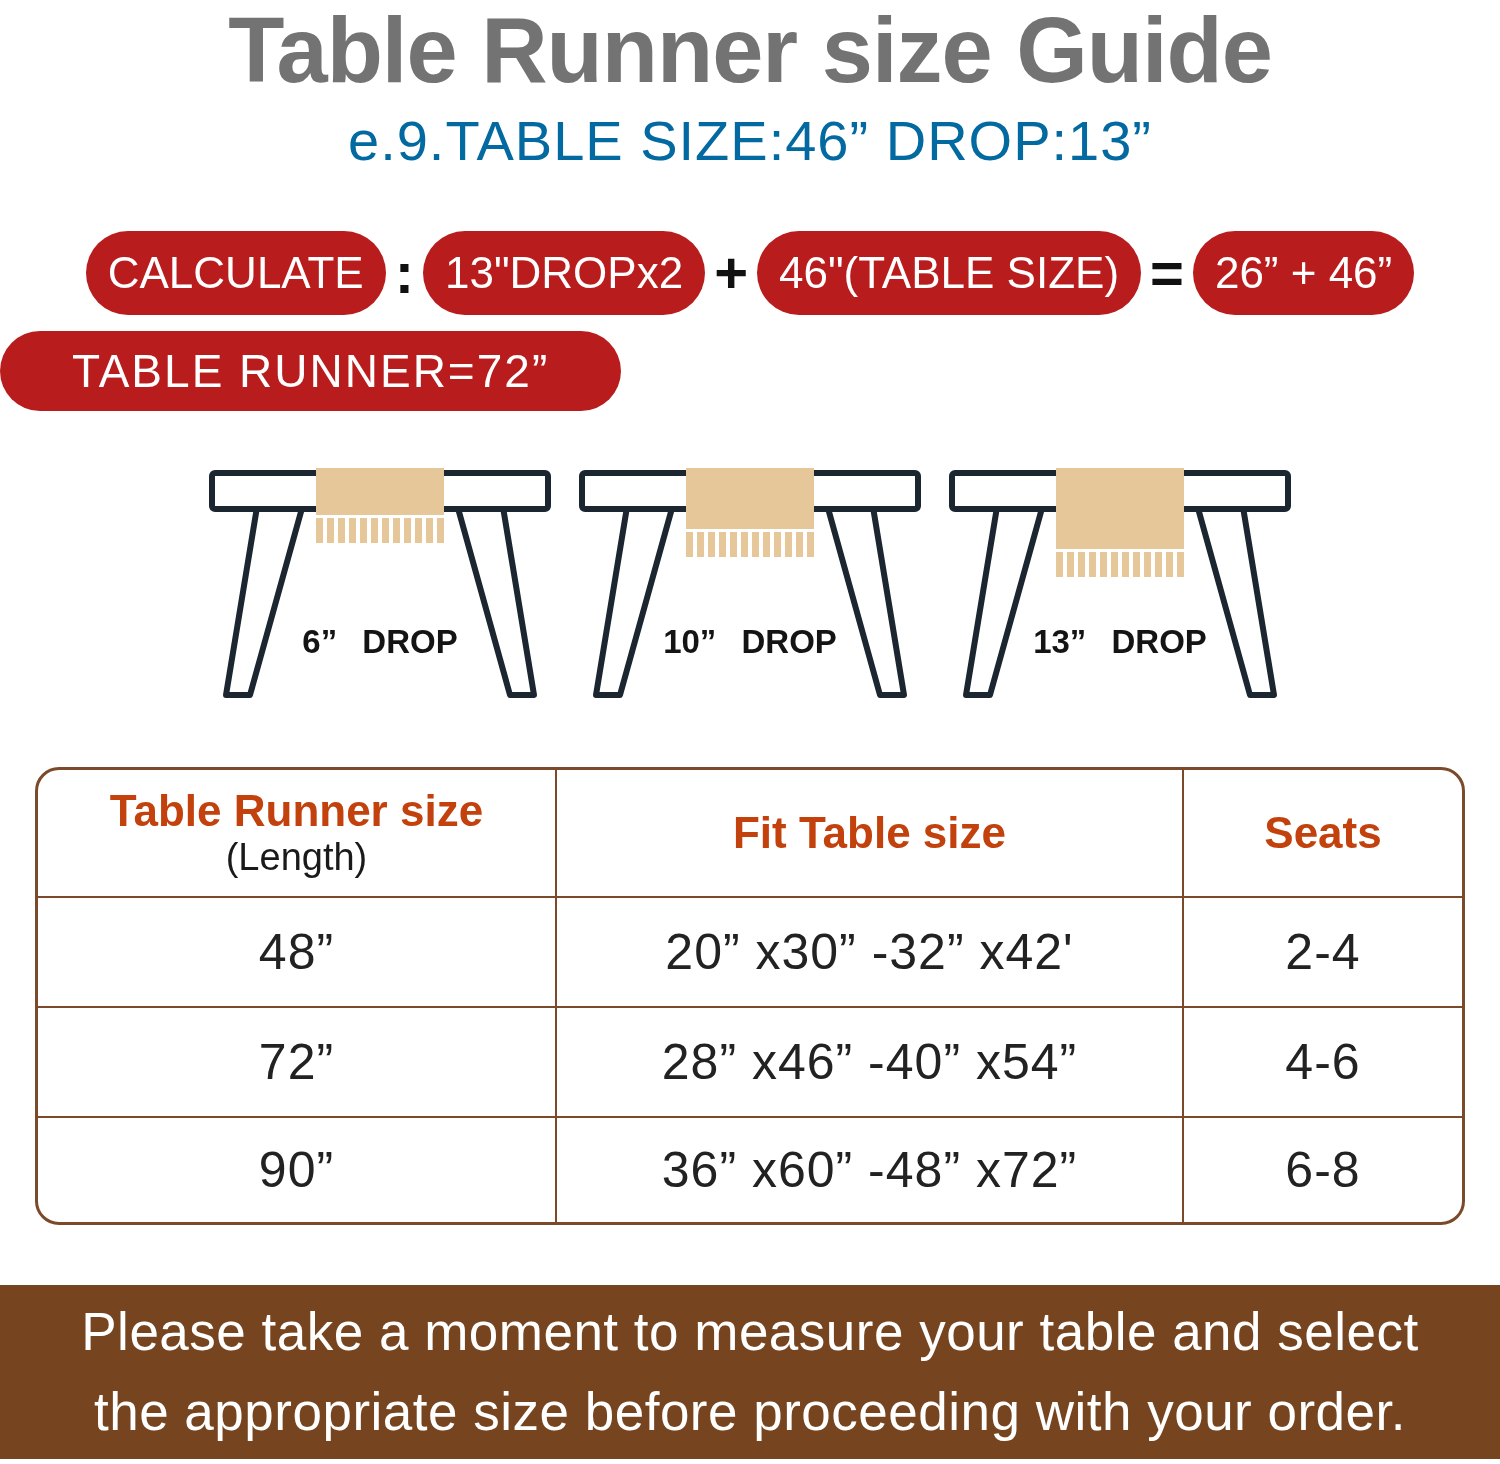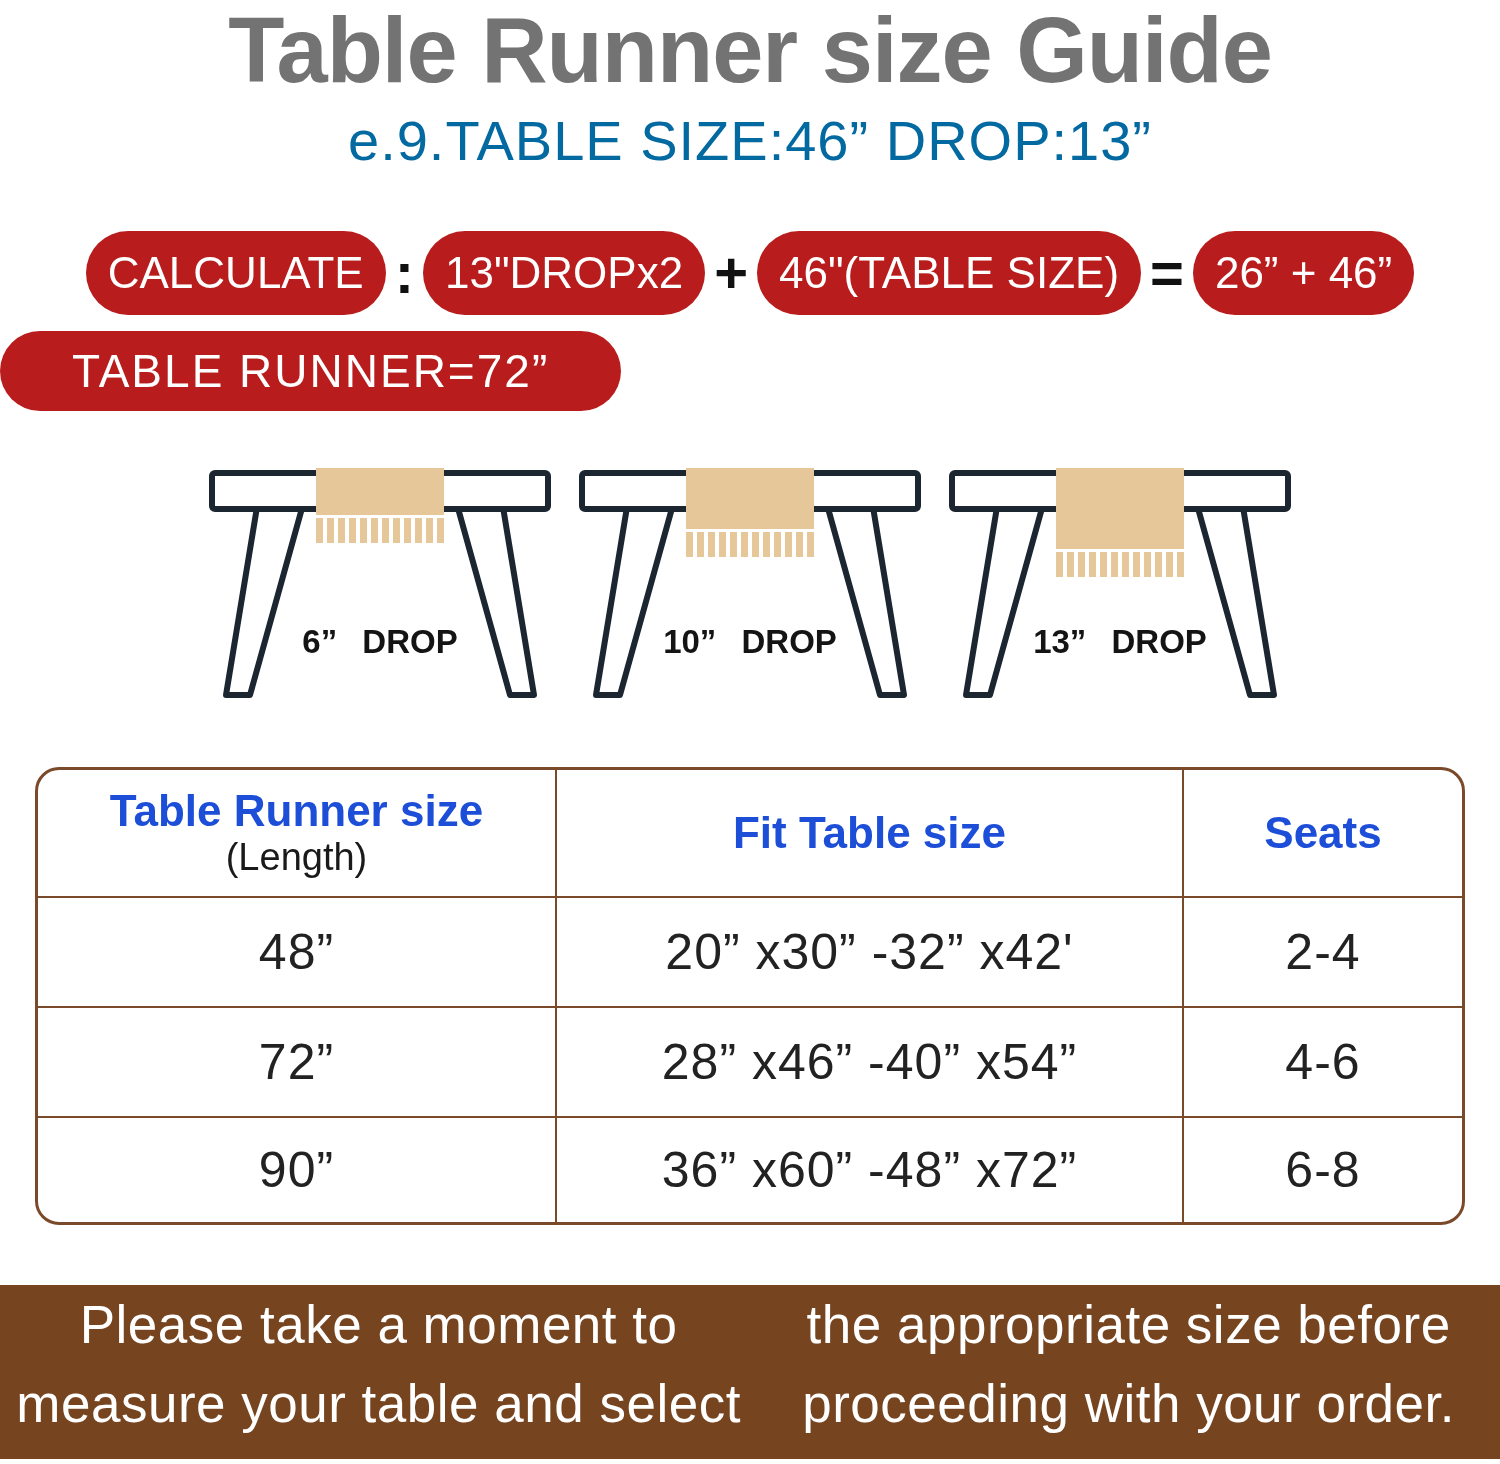--- a/index.html
+++ b/index.html
@@ -115,31 +115,31 @@
   }
   .cell {
     display:flex;
     flex-direction:column;
     align-items:center;
     justify-content:center;
     text-align:center;
   }
   .cell.vline { border-left:2px solid #7b4a2b; }
   .cell.hline { border-top:2px solid #7b4a2b;text-align:right; }
-  .th-main { font-size:44px; font-weight:bold; line-height:1.1; color:#1d4ed8; }
+  .th-main { font-size:44px; font-weight:bold; line-height:1.1; color:#c2410c; }
   .th-sub  { font-size:38px; font-weight:normal; color:#1a1a1a; }
   .td { font-size:50px; font-weight:normal; color:#222222; letter-spacing:1px; }
   
   .footer {
     margin-top:60px;
     width:1500px;
     height:174px;
     background:#76441f;
     display:flex;
-    flex-direction:row;
+    flex-direction:column;
     justify-content:center;
     text-align:center;
     color:#ffffff;
     font-size:53px;
     line-height:1.5;
     letter-spacing:0.5px;
   }
 </style>
 </head>
 <body>

